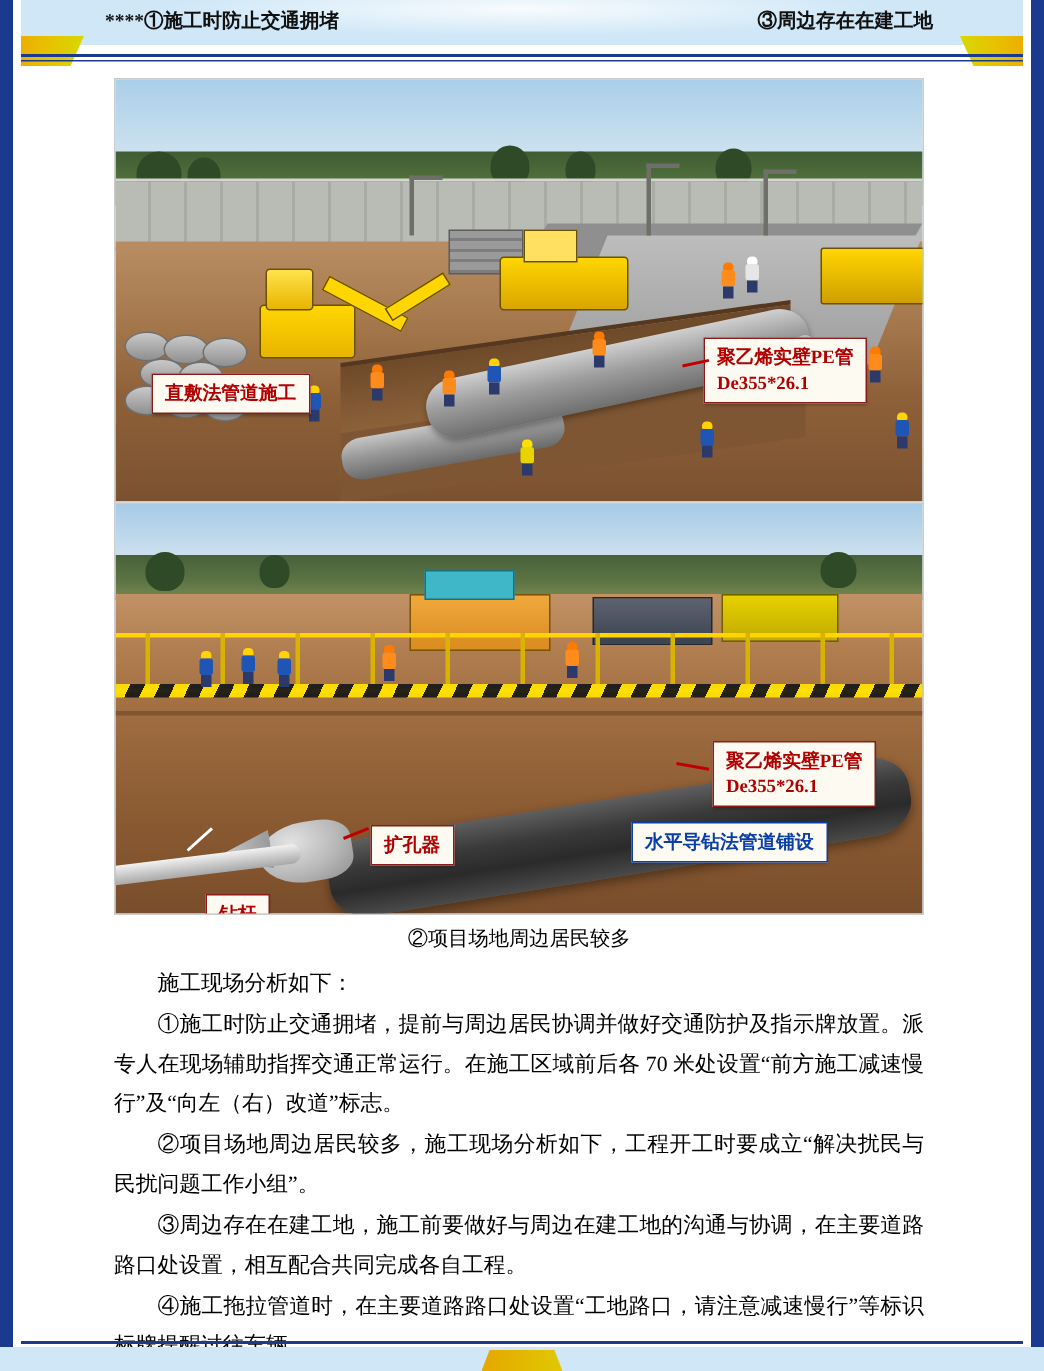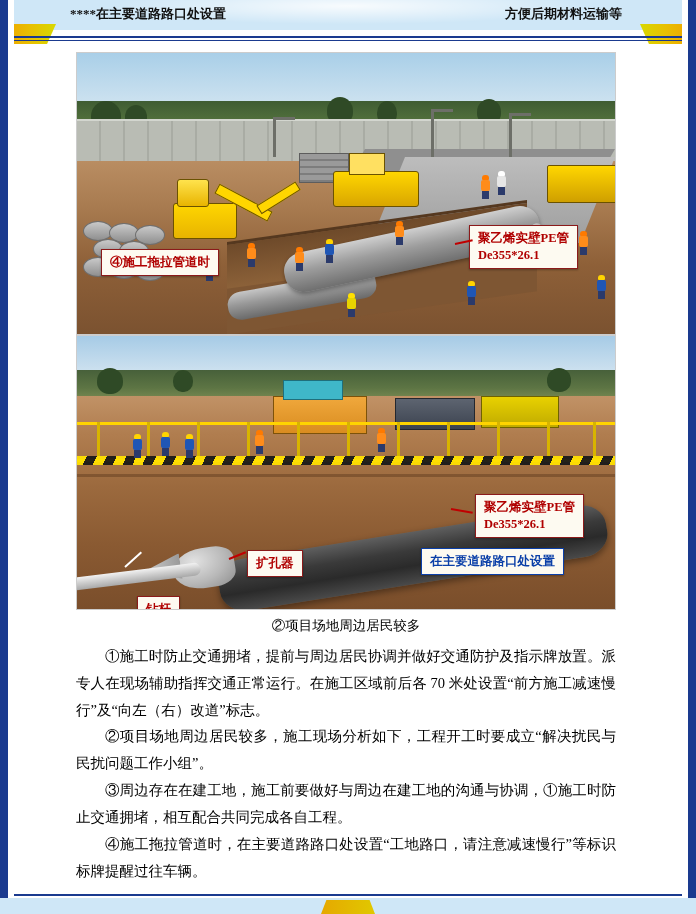--- a/index.html
+++ b/index.html
@@ -421,22 +421,22 @@
 </style>
 </head>
 <body>
 
 <div class="page">
 
   <div class="header">
     <div class="header-band"></div>
     <div class="corner-ribbon"></div>
     <div class="corner-ribbon-r"></div>
-    <div class="header-left">****在主要道路路口处设置</div>
-    <div class="header-right">方便后期材料运输等</div>
+    <div class="header-left">****①施工时防止交通拥堵</div>
+    <div class="header-right">③周边存在在建工地</div>
     <div class="header-rule"></div>
     <div class="header-rule2"></div>
   </div>
 
   <div class="left-bar"></div>
   <div class="right-bar"></div>
 
   <div class="content">
 
     <div class="figure fig1">
@@ -545,21 +545,21 @@
             <div class="b"></div>
             <div class="l"></div>
           </div>
         <div class="worker w-orange" style="left:502px; top:178px;">
             <div class="h"></div>
             <div class="b"></div>
             <div class="l"></div>
           </div>
 
         <div class="callout" style="left:24px; top:196px;">
-          <span>④施工拖拉管道时</span>
+          <span>直敷法管道施工</span>
         </div>
         <div class="callout" style="left:392px; top:172px; text-align:left;">
           <div>聚乙烯实壁PE管</div>
           <div>De355*26.1</div>
         </div>
         <div class="leader red" style="left:378px; top:190px; width:18px; transform: rotate(-12deg);"></div>
       </div>
     </div>
 
     <div class="figure fig2" style="margin-top:0;">
@@ -622,40 +622,41 @@
         <div class="s2-reamer-cone"></div>
         <div class="s2-rod"></div>
 
         <div class="callout" style="left:398px; top:158px; text-align:left;">
           <div>聚乙烯实壁PE管</div>
           <div>De355*26.1</div>
         </div>
         <div class="leader red" style="left:374px; top:172px; width:22px; transform: rotate(10deg);"></div>
 
         <div class="callout blue-text" style="left:344px; top:212px;">
-          <span>在主要道路路口处设置</span>
+          <span>水平导钻法管道铺设</span>
         </div>
 
         <div class="callout" style="left:170px; top:214px;">
           <span>扩孔器</span>
         </div>
         <div class="leader red" style="left:152px; top:222px; width:18px; transform: rotate(-22deg);"></div>
 
         <div class="callout" style="left:60px; top:232px;margin-top:28px;">
           <span>钻杆</span>
         </div>
         <div class="leader" style="left:48px; top:230px; width:22px; transform: rotate(-42deg);"></div>
       </div>
     </div>
     <div class="caption">②项目场地周边居民较多</div>
 
     <div class="bodytext">
+      <p class="indent">施工现场分析如下：</p>
       <p class="indent">①施工时防止交通拥堵，提前与周边居民协调并做好交通防护及指示牌放置。派专人在现场辅助指挥交通正常运行。在施工区域前后各 70 米处设置“前方施工减速慢行”及“向左（右）改道”标志。</p>
       <p class="indent">②项目场地周边居民较多，施工现场分析如下，工程开工时要成立“解决扰民与民扰问题工作小组”。</p>
-      <p class="indent">③周边存在在建工地，施工前要做好与周边在建工地的沟通与协调，①施工时防止交通拥堵，相互配合共同完成各自工程。</p>
+      <p class="indent">③周边存在在建工地，施工前要做好与周边在建工地的沟通与协调，在主要道路路口处设置，相互配合共同完成各自工程。</p>
       <p class="indent">④施工拖拉管道时，在主要道路路口处设置“工地路口，请注意减速慢行”等标识标牌提醒过往车辆。</p>
     </div>
 
   </div>
 
   <div class="footer-rule"></div>
   <div class="footer-band"></div>
   <div class="footer-dot"></div>
 
 </div>

